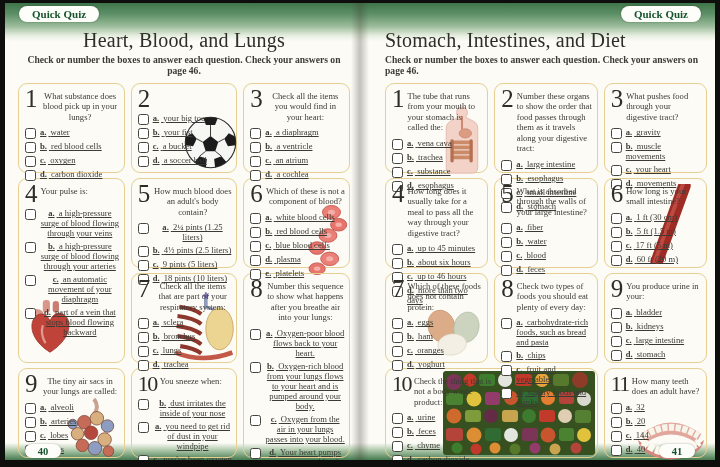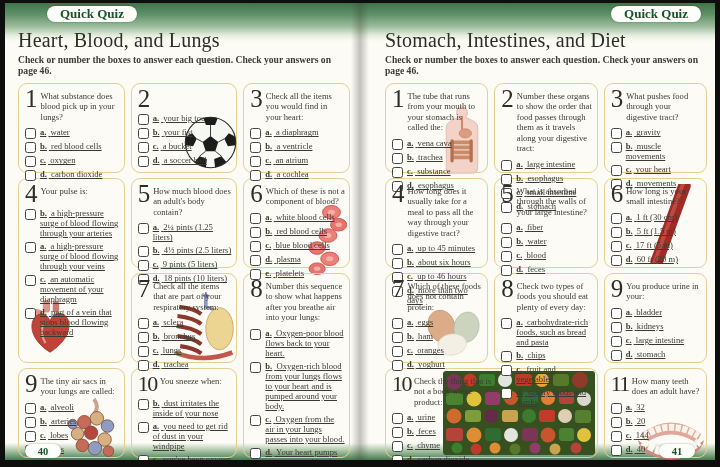--- a/index.html
+++ b/index.html
@@ -2,33 +2,33 @@
 <html><head>
 <meta charset="utf-8">
 <style>
   html,body{margin:0;padding:0;overflow:hidden}
   body{width:720px;height:467px;position:relative;background:#0e0e0c;
        font-family:"Liberation Serif",serif;color:#3b3b36;}
   .spread{position:absolute;left:5px;top:3px;right:5px;bottom:7px;background:#fcfbf6;overflow:hidden;}
   .headbar{position:absolute;top:0;left:0;right:0;height:38px;z-index:1;
      background:linear-gradient(to bottom,#3f7449 0%,#5f9168 30%,#9dbd9c 62%,#e4ecdd 85%,#fcfbf6 100%);}
   .qq-tab{position:absolute;top:3px;height:16px;padding:0 13px;background:#fdfdf9;border-radius:9px;
-     display:flex;align-items:center;font-weight:bold;font-size:13px;color:#15532d;z-index:4;
-     box-shadow:0 0 2px rgba(0,0,0,.35);margin-left:28px;}
+     display:flex;align-items:center;font-weight:bold;font-size:11px;color:#15532d;z-index:4;
+     box-shadow:0 0 2px rgba(0,0,0,.35);}
   .tab-l{left:14px}.tab-r{right:14px}
   .footbar{position:absolute;bottom:0;left:0;right:0;height:17px;z-index:1;
      background:linear-gradient(to bottom,#fcfbf6 0%,#a9c4a5 45%,#467b51 100%);}
   .pagenum{position:absolute;bottom:2px;height:14px;min-width:16px;padding:0 10px;background:#fdfdf9;
      border-radius:9px;display:flex;align-items:center;justify-content:center;font-weight:bold;
      font-size:10.5px;color:#15532d;z-index:4;box-shadow:0 0 2px rgba(0,0,0,.3);}
   .pn-l{left:20px}.pn-r{right:20px}
   .spine{position:absolute;top:0;bottom:0;left:calc(50% - 9px);width:18px;z-index:3;pointer-events:none;
      background:linear-gradient(to right,rgba(60,58,46,0) 0%,rgba(60,58,46,.30) 50%,rgba(60,58,46,0) 100%);}
   .page{position:absolute;top:0;height:100%;width:355px;box-sizing:border-box;z-index:2;}
-  .pleft{left:0;padding:23px 10px 0 13px;}
+  .pleft{left:0;padding:23px 10px 0 13px;text-align:center;}
   .pright{left:355px;padding:23px 8px 16px 25px;}
   .title{font-size:20px;font-weight:normal;margin:3px 0 2px 0;color:#2e2e29;letter-spacing:.2px;}
   .subtitle{font-size:9.6px;margin:0 0 7px 0;color:#3b3b36;font-weight:bold;}
   .qgrid{display:grid;grid-template-columns:repeat(3,1fr);grid-template-rows:90px 90px 90px 90px;
      column-gap:6px;row-gap:5px;}
   .qbox{position:relative;border:1.5px solid #e6cf90;border-radius:9px;padding:5px 4px 3px 6px;
      box-sizing:border-box;background:transparent;}
   .qhead{display:flex;gap:3px;position:relative;z-index:1;}
   .qnum{font-size:25px;line-height:19px;flex:none;color:#2e2e29;}
   .qnum.wide{font-size:22px;letter-spacing:-1.5px;}
@@ -158,25 +158,25 @@
           </div>
         </div>
         <div class="qbox" style="grid-area: 2 / 1 / span 2;">
           <div class="qhead">
             <span class="qnum">4</span>
             <span class="qtext">Your pulse is:</span>
           </div>
           <div class="opts">
             <label class="opt">
               <span class="cb"></span>
+              <span class="optlabel"><b class="letter">a.</b> <span>a high-pressure surge of blood flowing through your veins</span></span>
+            </label>
+            <label class="opt">
+              <span class="cb"></span>
               <span class="optlabel"><b class="letter">b.</b> <span>a high-pressure surge of blood flowing through your arteries</span></span>
-            </label>
-            <label class="opt">
-              <span class="cb"></span>
-              <span class="optlabel"><b class="letter">a.</b> <span>a high-pressure surge of blood flowing through your veins</span></span>
             </label>
             <label class="opt">
               <span class="cb"></span>
               <span class="optlabel"><b class="letter">c.</b> <span>an automatic movement of your diaphragm</span></span>
             </label>
             <label class="opt">
               <span class="cb"></span>
               <span class="optlabel"><b class="letter">d.</b> <span>part of a vein that stops blood flowing backward</span></span>
             </label>
           </div>

